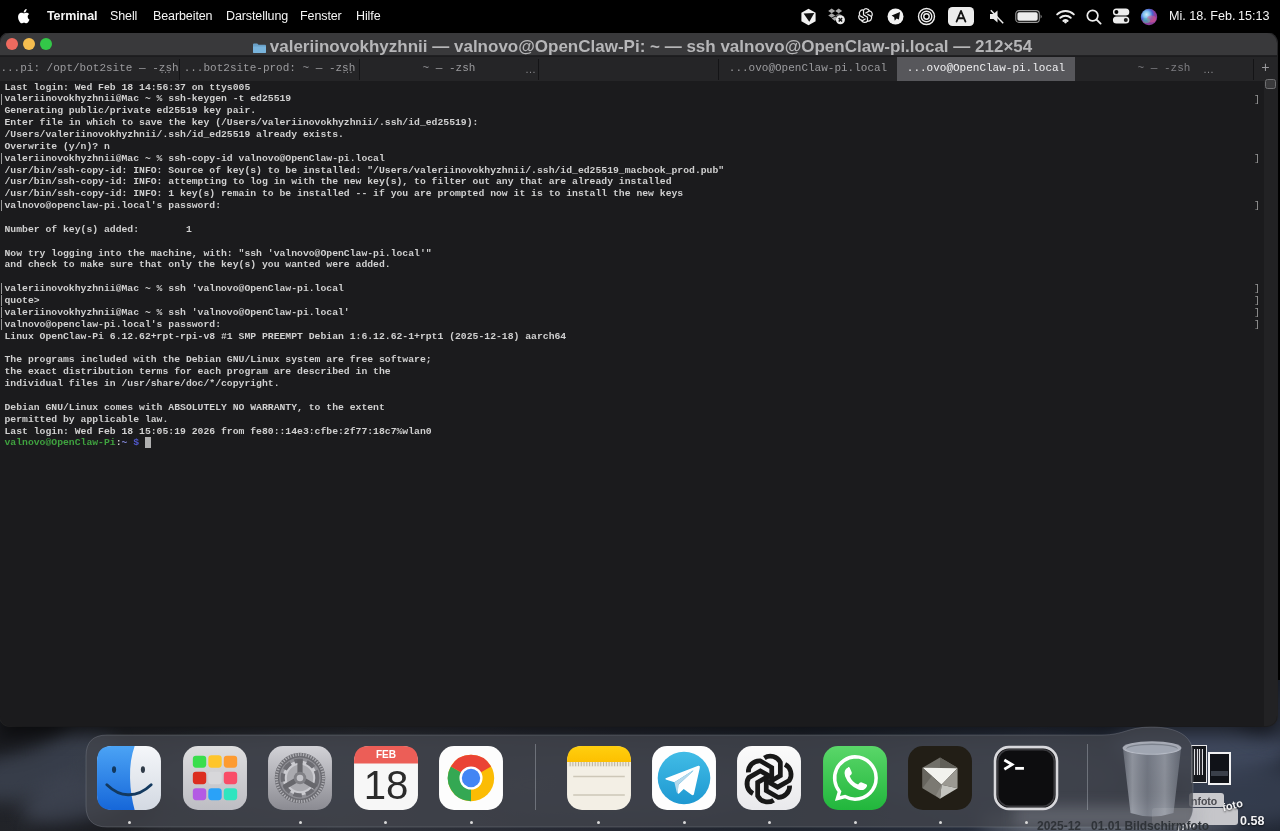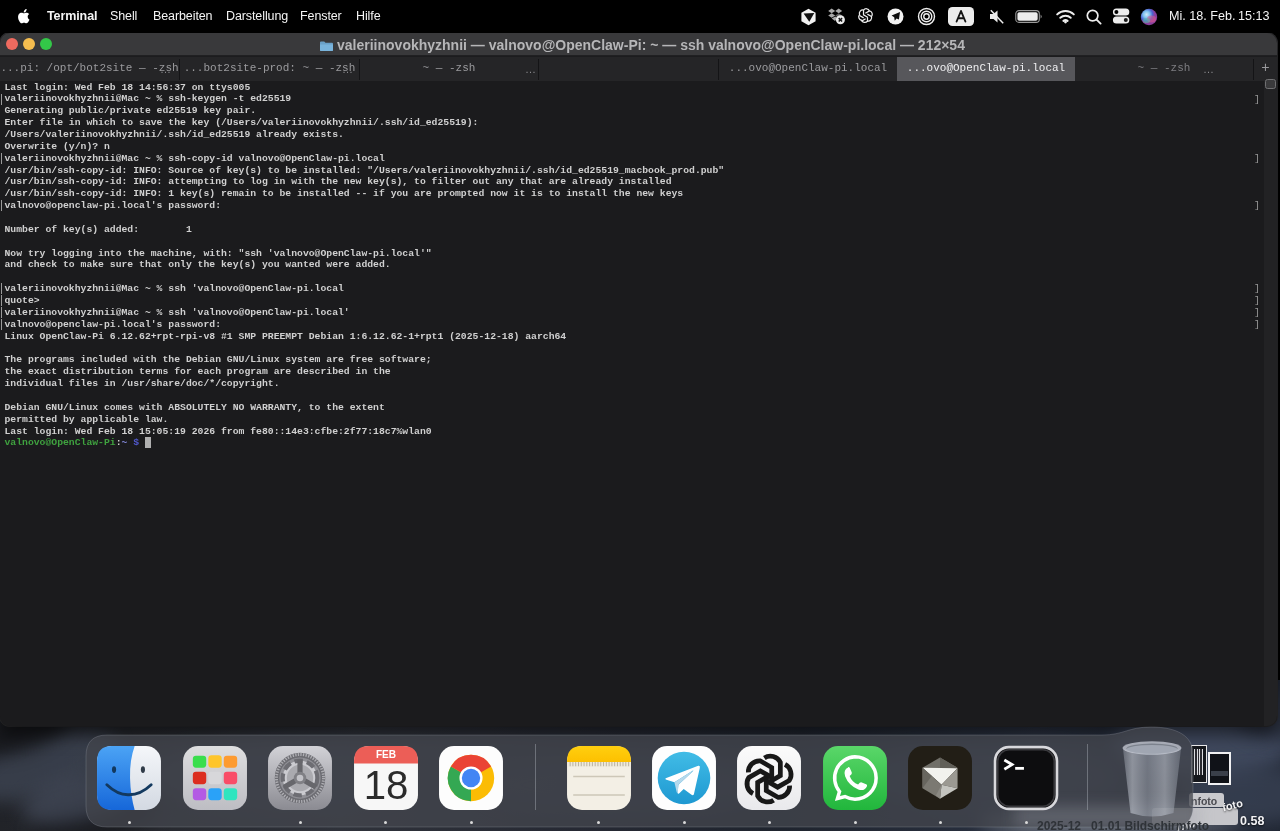--- a/index.html
+++ b/index.html
@@ -157,21 +157,21 @@
     <ellipse cx="6.5" cy="12.5" rx="3.6" ry="2.6" fill="#58c7a0" opacity="0.5"></ellipse>
   </svg>
   <div class="abs" style="left:1169px;top:9px;font-size:12.6px;color:#f4f4f4;">Mi. 18. Feb.</div>
   <div class="abs" style="left:1238px;top:9px;font-size:12.6px;color:#f4f4f4;">15:13</div>
 </div>
 <div id="win" class="abs">
   <div id="titlebar">
     <div style="position:absolute;left:5.5px;top:4.8px;width:12px;height:12px;border-radius:50%;background:#ee6a5f;"></div>
     <div style="position:absolute;left:22.5px;top:4.8px;width:12px;height:12px;border-radius:50%;background:#f5bd4f;"></div>
     <div style="position:absolute;left:39.5px;top:4.8px;width:12px;height:12px;border-radius:50%;background:#33c748;"></div>
-    <div style="position:absolute;left:0;top:4px;width:100%;text-align:center;font-size:14px;font-weight:700;color:#b6b6b8;white-space:nowrap;padding-left:8px;">
+    <div style="position:absolute;left:0;top:4px;width:100%;text-align:center;font-size:17px;font-weight:700;color:#b6b6b8;white-space:nowrap;padding-left:8px;">
       <svg width="13" height="10" viewBox="0 0 13 10" style="vertical-align:-1px;margin-right:4px;">
           <path d="M0 1.5 Q0 0.5 1 0.5 L4.2 0.5 L5.5 1.8 L12 1.8 Q13 1.8 13 2.8 L13 9 Q13 10 12 10 L1 10 Q0 10 0 9 Z" fill="#6aa1c8"></path>
           <path d="M0 3.4 L13 3.4 L13 9 Q13 10 12 10 L1 10 Q0 10 0 9 Z" fill="#79b4dc"></path>
         </svg>valeriinovokhyzhnii — valnovo@OpenClaw-Pi: ~ — ssh valnovo@OpenClaw-pi.local — 212×54</div>
   </div>
   <div id="tabbar">
     <div class="tab" style="left:0;width:179px;">
         <div class="tabtxt">...pi: /opt/bot2site — -zsh</div>
         <div class="tabdots" style="left:160px;">…</div>
       </div>

